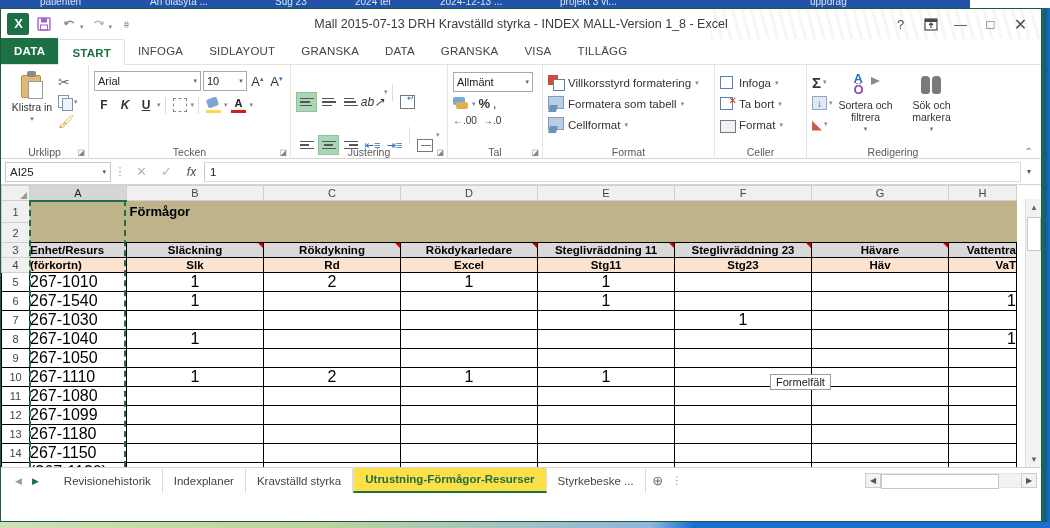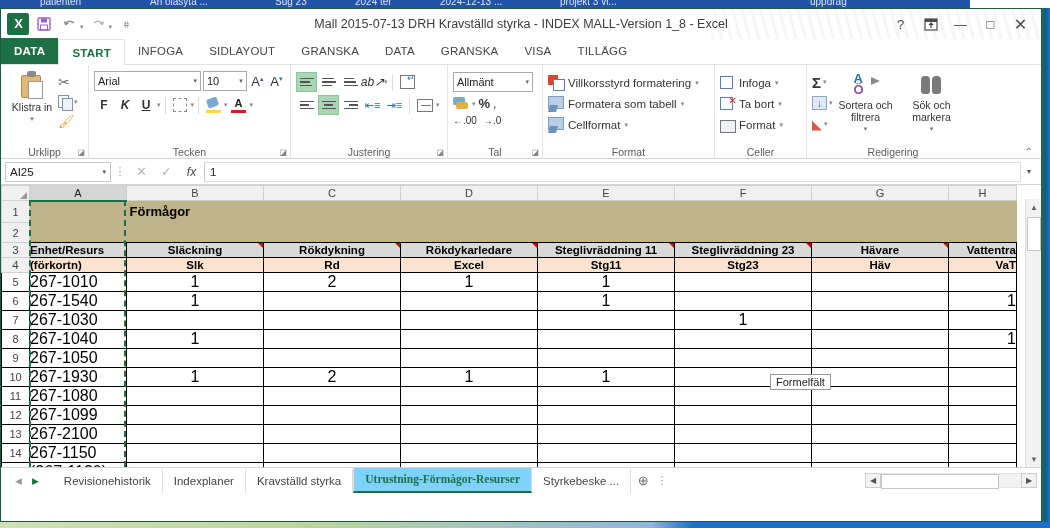--- a/index.html
+++ b/index.html
@@ -154,21 +154,21 @@
   .vsep { width:1px;height:17px;background:#dcdcdc;margin:0 3px;}
   .brd-ic{ width:14px;height:14px;border:1px dashed #8a8a8a;}
   .fill-ic{ width:15px;height:15px;position:relative;}
   .fill-ic .pt{ position:absolute;left:1px;top:0;width:11px;height:9px;background:#7ea6d4;transform:rotate(-20deg);border-radius:2px;}
   .fill-ic .bar{ position:absolute;left:0;bottom:0;width:15px;height:3px;background:#ffd54a;}
   .fcolor-ic{ width:15px;height:15px;position:relative;font-size:11px;color:#222;text-align:center;line-height:11px;font-weight:bold;}
   .fcolor-ic .bar{ position:absolute;left:0;bottom:0;width:15px;height:3px;background:#cc2222;}
 
   
   .alrow { display:flex; align-items:center; gap:1px; margin-bottom:3px;}
-  .abtn { width:21px;height:20px;display:flex;align-items:center;justify-content:center;}
+  .abtn { width:21px;height:20px;display:flex;align-items:center;justify-content:center;margin-top:20px;}
   .abtn.sel { background:#a9d6b4; border:1px solid #8cc49c;}
   .lines { width:14px; display:flex; flex-direction:column; gap:2px;}
   .lines i { display:block; height:1.5px; background:#555;}
   .ind-ic{font-size:11px;color:#2a6fb5;}
   .merge-ic{ width:16px;height:13px;border:1px solid #777; position:relative;}
   .merge-ic::after{content:"";position:absolute;left:3px;top:5px;width:10px;height:1px;background:#777;}
   .wrap-ic{ width:15px;height:14px;border:1px solid #777;position:relative;}
   .wrap-ic::after{content:"↵";position:absolute;right:-1px;top:-3px;font-size:9px;color:#2a6fb5;}
 
   
@@ -289,23 +289,23 @@
     border-top:1px solid #d4d4d4; padding-left:4px;
   }
   .navarrows { display:flex; gap:10px; padding:0 14px 0 10px; font-size:9px; color:#9a9a9a;}
   .navarrows .on { color:#1d7044;}
   .stab {
     font-size:11.5px; color:#444; padding:0 11px; height:24px; line-height:24px;
     border-right:1px solid #dcdcdc;
   }
   .stab:first-of-type{ border-left:1px solid #dcdcdc;}
   .stab.active {
-    color:#1d7044; font-weight:bold; background:#7dd3fc;
+    color:#1d7044; font-weight:bold; background:#fde047;
     border:1px solid #dcdcdc; border-bottom:2px solid #1d7044; border-top:none;
-    height:25px; line-height:23px;font-family:Liberation Serif, serif;
+    height:25px; line-height:23px;
   }
   .stab.trunc{ color:#444;}
   .addsheet { width:24px;text-align:center;font-size:13px;color:#6a6a6a;}
   .sb-dots{ width:14px;text-align:center;color:#9a9a9a;font-size:11px;}
   .hscroll { margin-left:auto; display:flex; align-items:center; padding-right:4px;}
   .hs-btn{ width:16px;height:15px;border:1px solid #cdcdcd;background:#f2f2f2;display:flex;align-items:center;justify-content:center;font-size:8px;color:#555;}
   .hs-track{ width:140px;height:15px;background:#f2f2f2;border-top:1px solid #e6e6e6;border-bottom:1px solid #e6e6e6;position:relative;}
   .hs-thumb{ position:absolute;left:0;top:0;width:118px;height:15px;background:#fff;border:1px solid #c6c6c6;}
 
   
@@ -769,21 +769,21 @@
               <td style="width: 137px;"></td>
               <td style="width: 137px;"></td>
               <td style="width: 137px;"></td>
               <td style="width: 137px;"></td>
               <td style="width: 137px;"></td>
               <td style="width: 137px;"></td>
               <td style="width: 68px; text-align: right;"></td>
             </tr>
             <tr class="r-data">
               <td class="rowhead">10</td>
-              <td class="lbl" style="width: 97px;">267-1930</td>
+              <td class="lbl" style="width: 97px;">267-1110</td>
               <td style="width: 137px;">1</td>
               <td style="width: 137px;">2</td>
               <td style="width: 137px;">1</td>
               <td style="width: 137px;">1</td>
               <td style="width: 137px;"></td>
               <td style="width: 137px;"></td>
               <td style="width: 68px; text-align: right;"></td>
             </tr>
             <tr class="r-data">
               <td class="rowhead">11</td>
@@ -802,21 +802,21 @@
               <td style="width: 137px;"></td>
               <td style="width: 137px;"></td>
               <td style="width: 137px;"></td>
               <td style="width: 137px;"></td>
               <td style="width: 137px;"></td>
               <td style="width: 137px;"></td>
               <td style="width: 68px; text-align: right;"></td>
             </tr>
             <tr class="r-data">
               <td class="rowhead">13</td>
-              <td class="lbl" style="width: 97px;">267-2100</td>
+              <td class="lbl" style="width: 97px;">267-1180</td>
               <td style="width: 137px;"></td>
               <td style="width: 137px;"></td>
               <td style="width: 137px;"></td>
               <td style="width: 137px;"></td>
               <td style="width: 137px;"></td>
               <td style="width: 137px;"></td>
               <td style="width: 68px; text-align: right;"></td>
             </tr>
             <tr class="r-data">
               <td class="rowhead">14</td>

